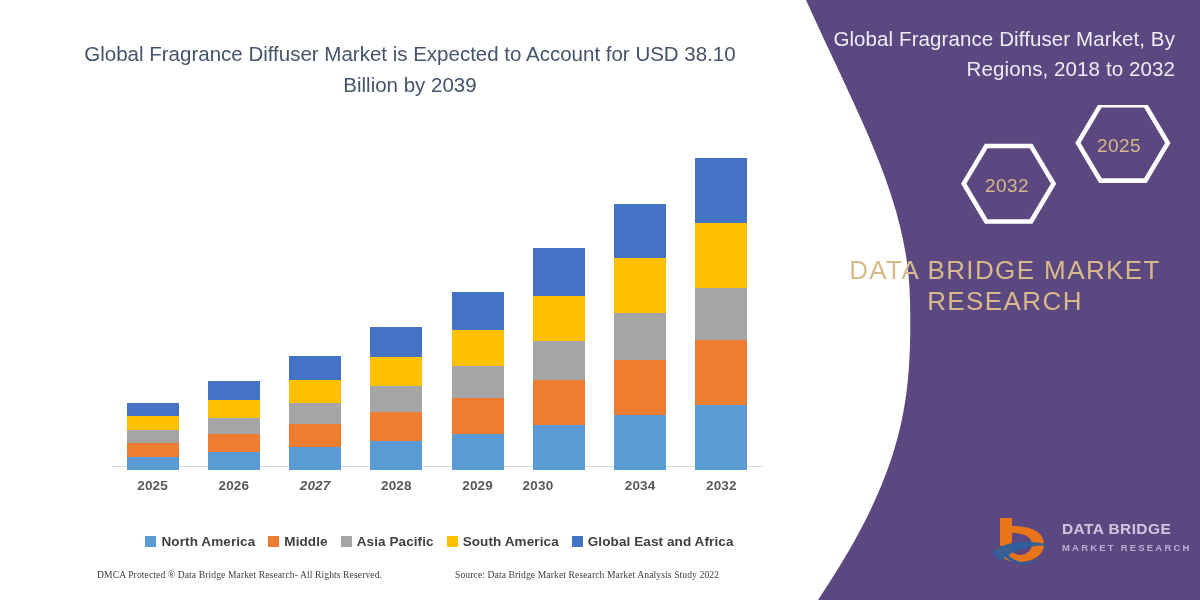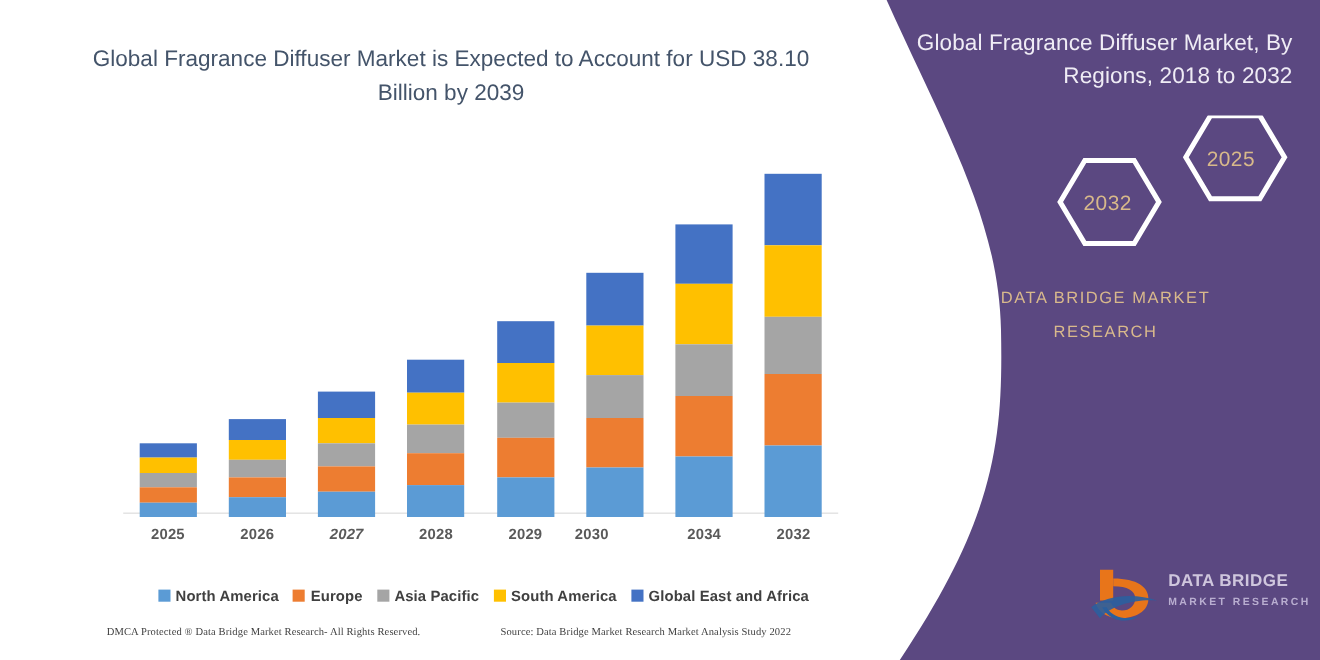--- a/index.html
+++ b/index.html
@@ -22,21 +22,21 @@
     text-align:right;
     color:#efecf5;font-size:20.5px;line-height:30px;font-weight:400;
     letter-spacing:.1px;
   }
   .hexwrap{position:absolute;left:95px;top:105px;width:270px;height:125px;}
   .hex-label{
     position:absolute;color:#d8b98a;font-size:19px;letter-spacing:.4px;
   }
   .brand{
     position:absolute;left:0;top:255px;width:350px;text-align:center;
-    color:#d9b98c;font-size:15px;line-height:31px;letter-spacing:1.4px;
+    color:#d9b98c;font-size:26px;line-height:31px;letter-spacing:1.4px;
   }
 
   
   .logo{position:absolute;left:160px;top:512px;width:205px;height:62px;}
   .logo-text{position:absolute;left:72px;top:8px;}
   .logo-text .l1{
     display:block;color:#cfc6dd;font-size:15.5px;font-weight:700;
     letter-spacing:.4px;line-height:18px;
   }
   .logo-text .l2{
@@ -178,21 +178,21 @@
       <div class="xlabel" style="left: 574.375px;">2032</div>
     </div>
 
   <div class="legend">
       <div class="legend-item">
         <span class="legend-swatch" style="background: rgb(91, 155, 213);"></span>
         <span class="legend-label">North America</span>
       </div>
       <div class="legend-item">
         <span class="legend-swatch" style="background: rgb(237, 125, 49);"></span>
-        <span class="legend-label">Europe</span>
+        <span class="legend-label">Middle</span>
       </div>
       <div class="legend-item">
         <span class="legend-swatch" style="background: rgb(165, 165, 165);"></span>
         <span class="legend-label">Asia Pacific</span>
       </div>
       <div class="legend-item">
         <span class="legend-swatch" style="background: rgb(255, 192, 0);"></span>
         <span class="legend-label">South America</span>
       </div>
       <div class="legend-item">

